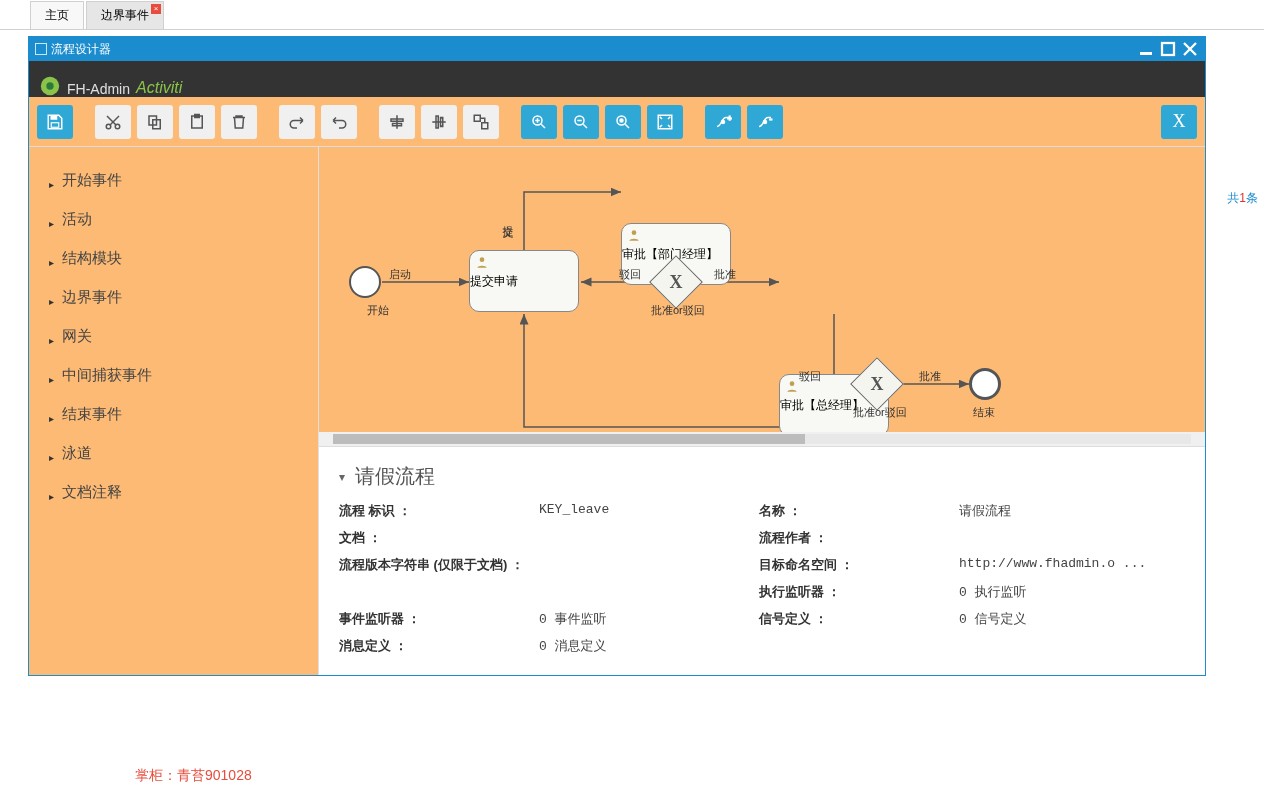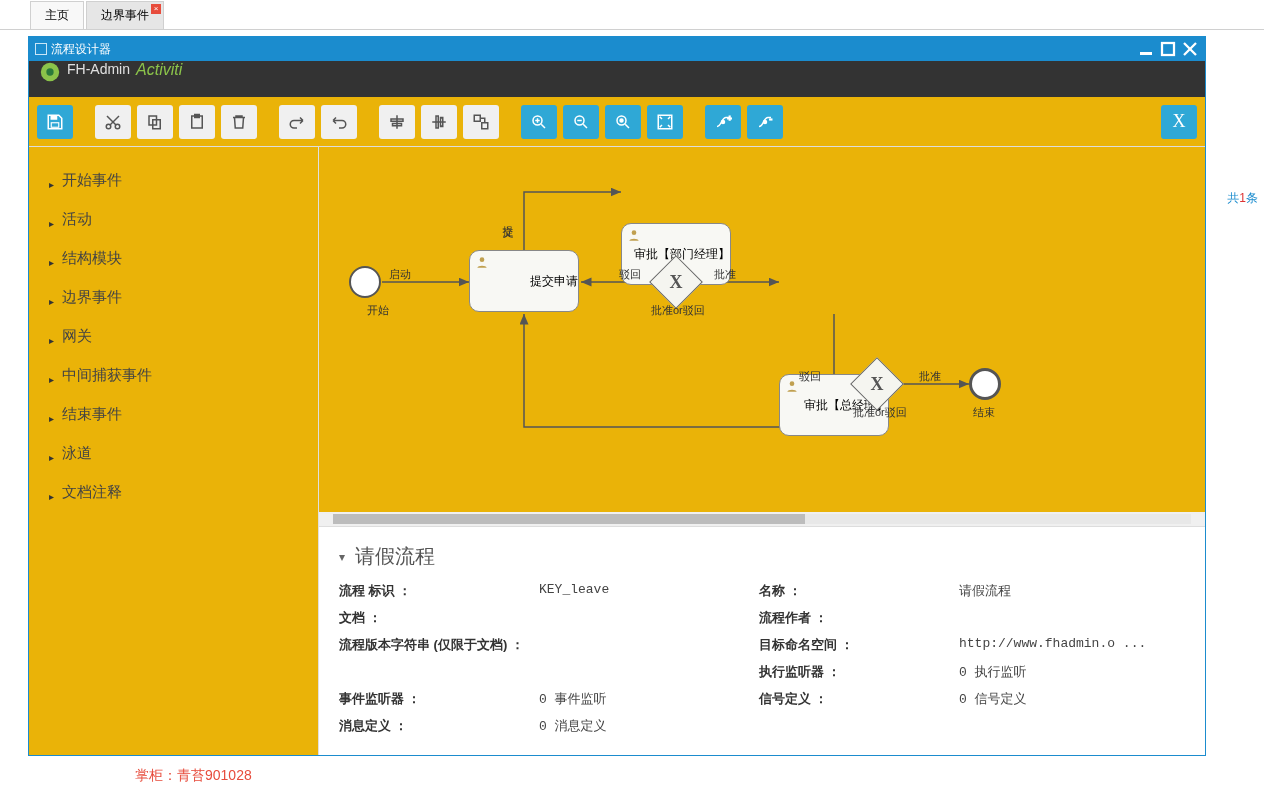--- a/index.html
+++ b/index.html
@@ -3,28 +3,28 @@
 <meta charset="utf-8">
 <style>
 * { box-sizing: border-box; margin: 0; padding: 0; }
 body { font-family: "Microsoft YaHei", Arial, sans-serif; font-size: 13px; background: #fff; }
 
 .page-tabs { height: 30px; border-bottom: 1px solid #d0d0d0; display: flex; align-items: flex-end; padding-left: 30px; }
 .page-tab { padding: 5px 14px; border: 1px solid #d0d0d0; border-bottom: none; background: #f8f8f8; margin-right: 2px; font-size: 12px; position: relative; }
 .page-tab.active { background: #e6e6e6; }
 .page-tab .close { position: absolute; top: 2px; right: 2px; width: 10px; height: 10px; background: #e74c3c; color: #fff; font-size: 8px; line-height: 10px; text-align: center; cursor: pointer; }
 
-.designer-window { position: absolute; left: 28px; top: 36px; width: 1178px; height: 720px; border: 1px solid #1b8cce; background: #eab308; display: flex; flex-direction: column; }
+.designer-window { position: absolute; left: 28px; top: 36px; width: 1178px; height: 640px; border: 1px solid #1b8cce; background: #fdba74; display: flex; flex-direction: column; }
 .titlebar { height: 24px; background: #1b8cce; color: #fff; display: flex; align-items: center; padding: 0 6px; font-size: 12px; }
 .titlebar .t-icon { width: 12px; height: 12px; border: 1px solid #c9e6f7; margin-right: 4px; }
 .titlebar .spacer { flex: 1; }
 .titlebar .win-btn { width: 18px; height: 14px; margin-left: 4px; cursor: pointer; display: flex; align-items: center; justify-content: center; }
 .titlebar .win-btn svg { stroke: #fff; fill: none; }
 
-.brandbar { height: 36px; background: #333; display: flex; align-items: flex-start; padding: 0 10px; color: #fff; }
+.brandbar { height: 36px; background: #333; display: flex; align-items: flex-end; padding: 0 10px; color: #fff; }
 .brandbar .logo { width: 22px; height: 22px; margin-right: 6px; }
 .brandbar .brand-a { color: #e0e0e0; font-size: 14px; }
 .brandbar .brand-b { color: #8bc34a; font-size: 16px; margin-left: 6px; font-style: italic; }
 
 .toolbar { height: 50px; border-bottom: 1px solid #ddd; display: flex; align-items: center; padding: 0 8px; gap: 6px; }
 .tb-btn { width: 36px; height: 34px; background: #2fa8d6; border-radius: 3px; display: flex; align-items: center; justify-content: center; cursor: pointer; }
 .tb-btn.light { background: #f0f0f0; }
 .tb-btn svg { width: 18px; height: 18px; }
 .tb-sep { width: 10px; }
 .tb-right { margin-left: auto; }
@@ -45,21 +45,21 @@
 .props-title { font-size: 20px; color: #555; padding: 6px 0 12px; display: flex; align-items: center; }
 .props-title::before { content: "▾"; font-size: 12px; margin-right: 10px; color: #666; }
 .props-grid { display: grid; grid-template-columns: 200px 220px 200px 220px; row-gap: 9px; font-size: 13px; }
 .props-grid .lbl { font-weight: bold; color: #333; }
 .props-grid .val { color: #444; font-family: "Courier New", monospace; }
 
 
 .node { position: absolute; }
 .evt-circle { width: 32px; height: 32px; border: 2px solid #555; border-radius: 50%; background: #fff; }
 .evt-end { border-width: 3px; }
-.task { width: 110px; height: 62px; border: 1.5px solid #888; border-radius: 10px; background: #f8f8f4; display: flex; align-items: center; justify-content: flex-end; font-size: 12px; position: relative; }
+.task { width: 110px; height: 62px; border: 1.5px solid #888; border-radius: 10px; background: #f8f8f4; display: flex; align-items: center; justify-content: flex-start; font-size: 12px; position: relative; }
 .task .user-ic { position: absolute; top: 4px; left: 5px; width: 14px; height: 14px; }
 .gateway { width: 38px; height: 38px; transform: rotate(45deg); border: 1.5px solid #666; background: #f5f5f0; display:flex; align-items:center; justify-content:center; }
 .gateway span { transform: rotate(-45deg); font-weight: bold; font-size: 18px; font-family: serif; color: #555; }
 .nlabel { position: absolute; font-size: 11px; color: #333; white-space: nowrap; }
 
 .side-count { position: absolute; right: 6px; top: 190px; font-size: 12px; color: #1b8cce; }
 .side-count .n { color: #d33; }
 
 .watermark { position: absolute; left: 135px; bottom: 8px; color: #e74c3c; font-size: 14px; }
 </style>

